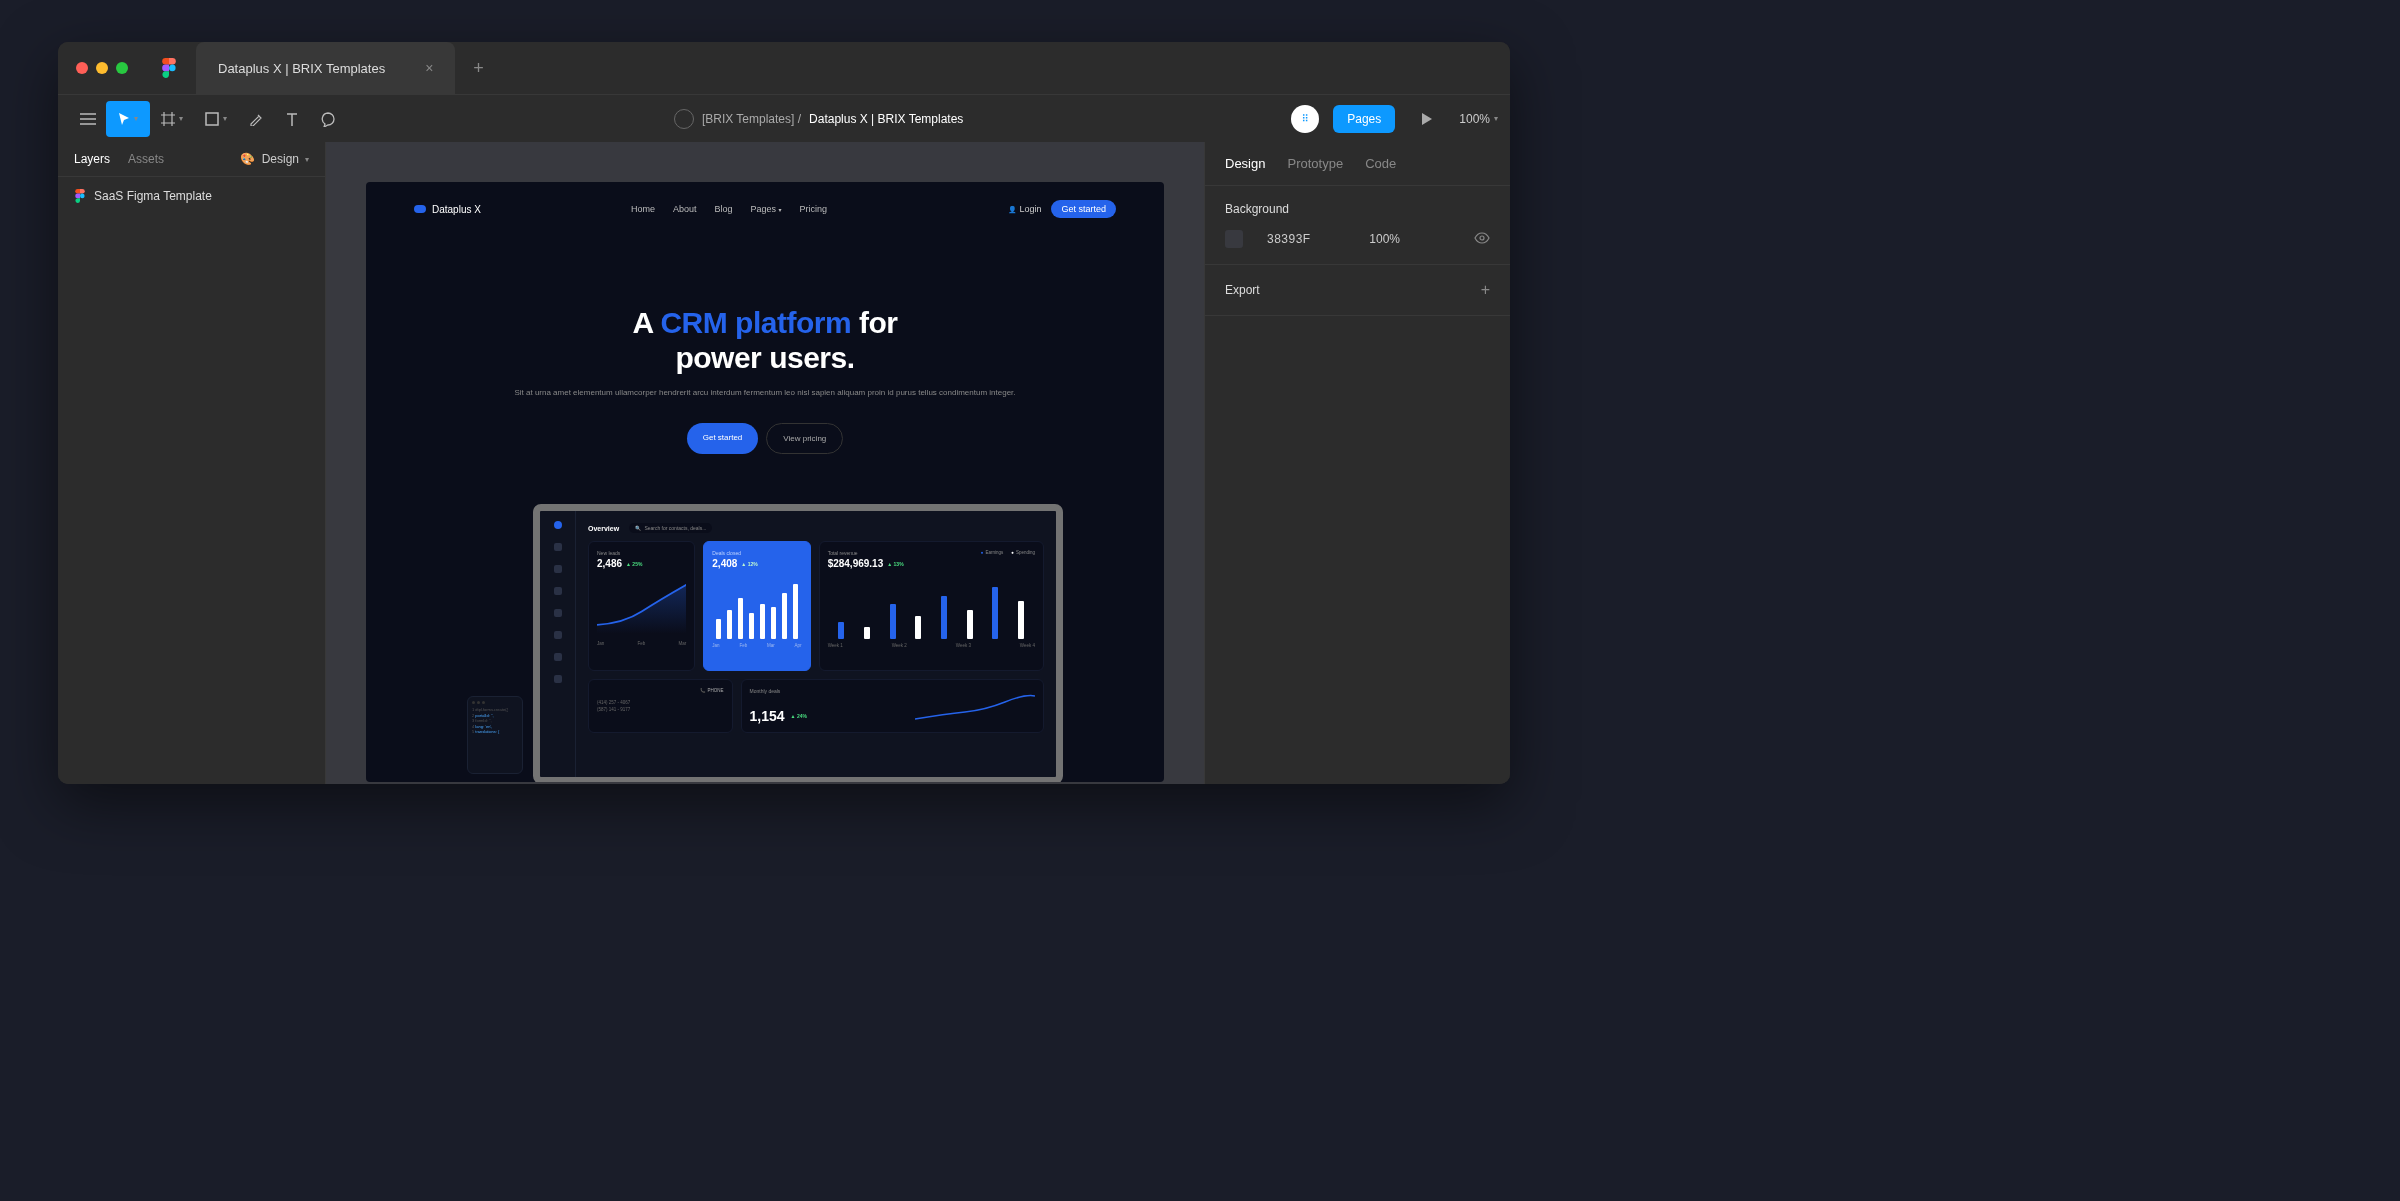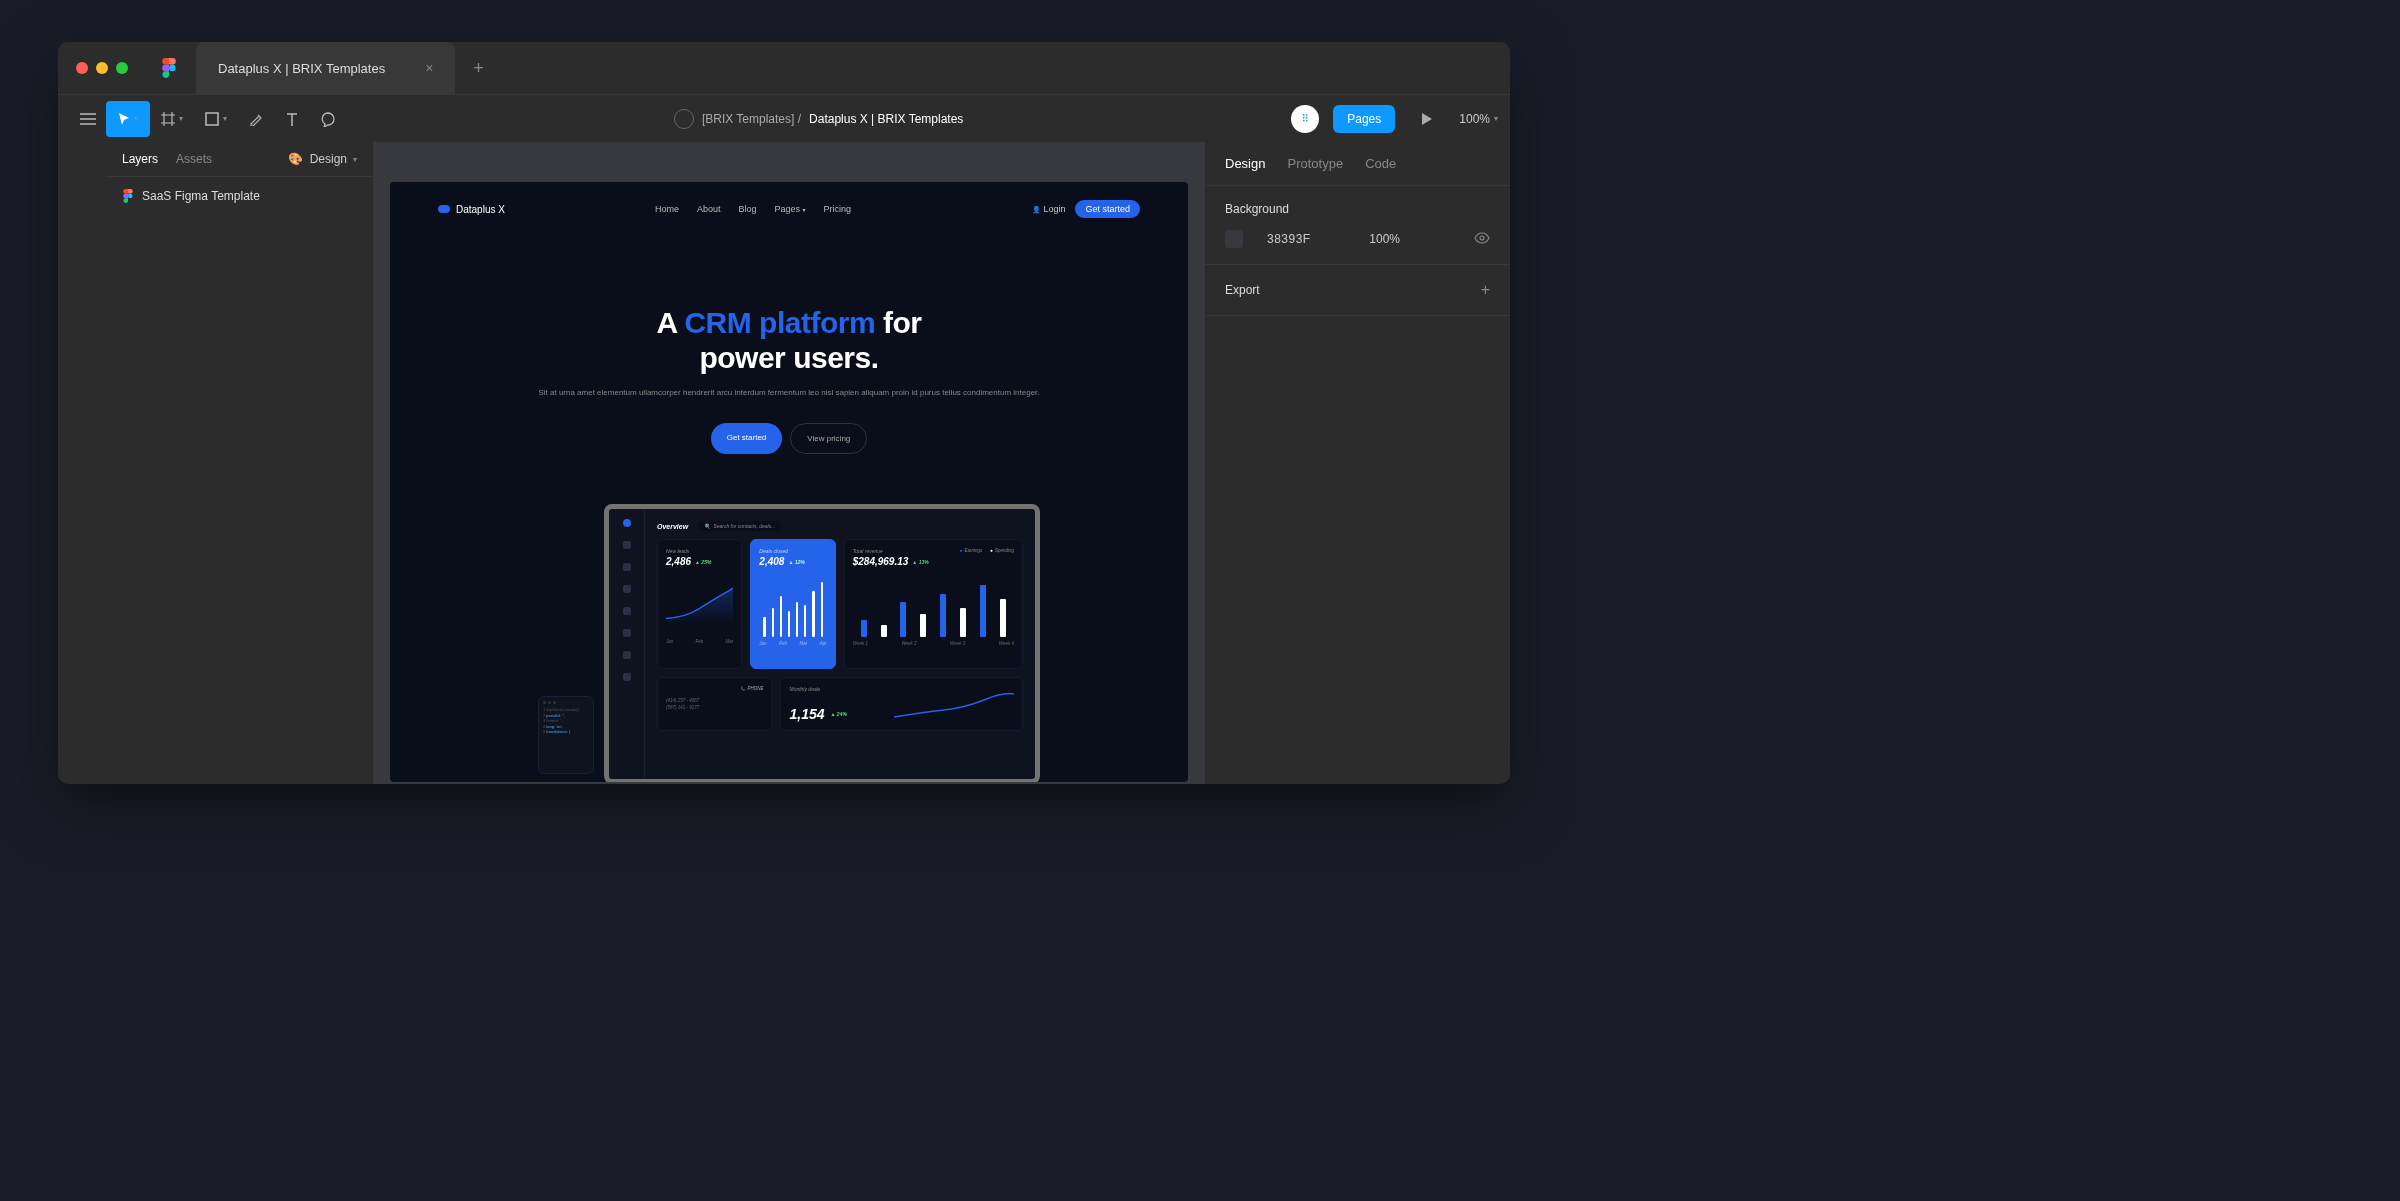--- a/index.html
+++ b/index.html
@@ -27,21 +27,21 @@
 .tool-dropdown::after { content: '▾'; font-size: 8px; margin-left: 4px; color: #888; }
 .toolbar-center { flex: 1; display: flex; align-items: center; justify-content: center; gap: 8px; font-size: 12px; color: #aaa; }
 .toolbar-center .avatar-circle { width: 20px; height: 20px; border: 1px solid #666; border-radius: 50%; }
 .toolbar-right { display: flex; align-items: center; gap: 14px; }
 .user-avatar { width: 28px; height: 28px; border-radius: 50%; background: #fff; display: flex; align-items: center; justify-content: center; font-size: 10px; color: #0d99ff; }
 .share-btn { background: #0d99ff; color: #fff; font-size: 12px; padding: 7px 14px; border-radius: 6px; cursor: pointer; }
 .play-btn { color: #aaa; }
 .zoom { font-size: 12px; color: #ccc; display: flex; align-items: center; gap: 4px; }
 
 
-.main { display: flex; height: calc(100% - 100px); padding-left: 48px; }
+.main { display: flex; height: calc(100% - 100px); }
 
 
 .left-panel { width: 268px; background: #2c2c2c; border-right: 1px solid #383838; }
 .panel-tabs { display: flex; align-items: center; padding: 10px 16px; gap: 18px; font-size: 12px; }
 .panel-tab { color: #888; cursor: pointer; }
 .panel-tab.active { color: #fff; }
 .panel-page { margin-left: auto; display: flex; align-items: center; gap: 6px; color: #ccc; }
 .layer-item { display: flex; align-items: center; gap: 8px; padding: 6px 16px; font-size: 12px; color: #ddd; cursor: pointer; }
 .layer-icon { width: 12px; height: 14px; }
 
@@ -79,21 +79,21 @@
 .hero h1 .accent { color: #2563eb; }
 .hero p { font-size: 8px; color: #888; margin-top: 12px; line-height: 1.5; }
 .hero-btns { display: flex; justify-content: center; gap: 8px; margin-top: 24px; }
 .hero-btn-primary { background: #2563eb; padding: 10px 16px; border-radius: 20px; font-size: 8px; }
 .hero-btn-secondary { border: 1px solid #333; padding: 10px 16px; border-radius: 20px; font-size: 8px; color: #aaa; }
 
 .dashcard-wrap { display: flex; justify-content: center; gap: 10px; margin-top: 30px; }
 .code-card { width: 56px; height: 78px; background: #0f1320; border: 1px solid #1a2133; border-radius: 6px; position: relative; top: 192px; font-size: 4px; padding: 4px; color: #555; }
 .code-dots { display:flex; gap:2px; margin-bottom:3px; }
 .code-dots span { width:3px; height:3px; border-radius:50%; background:#333; }
-.dash { width: 436px; height: 280px; background: #0f1320; border: 5px solid #737373; border-radius: 8px; display: flex; font-style: italic; }
+.dash { width: 530px; height: 280px; background: #0f1320; border: 7px solid #737373; border-radius: 8px; display: flex; }
 .dash-side { width: 36px; border-right: 1px solid #1a2133; display: flex; flex-direction: column; align-items: center; padding-top: 10px; gap: 14px; }
 .dash-side-icon { width: 8px; height: 8px; background: #2a3145; border-radius: 2px; }
 .dash-side-icon.first { background: #2563eb; border-radius: 4px; }
 .dash-main { flex: 1; padding: 12px; }
 .dash-header { display: flex; align-items: center; gap: 10px; font-size: 6px; color: #888; margin-bottom: 8px; }
 .dash-header .title { color: #fff; font-weight: 600; font-size: 7px; }
 .dash-search { background: #0a0d1a; padding: 2px 6px; border-radius: 8px; font-size: 5px; display:flex; align-items:center; gap:3px; }
 .dash-grid { display: grid; grid-template-columns: 1fr 1fr 2.1fr; gap: 8px; }
 .dash-card { background: #0a0d1a; border: 1px solid #141a2e; border-radius: 6px; padding: 8px; min-height: 130px; }
 .dash-card.blue { background: #2563eb; border-color: #2563eb; }

